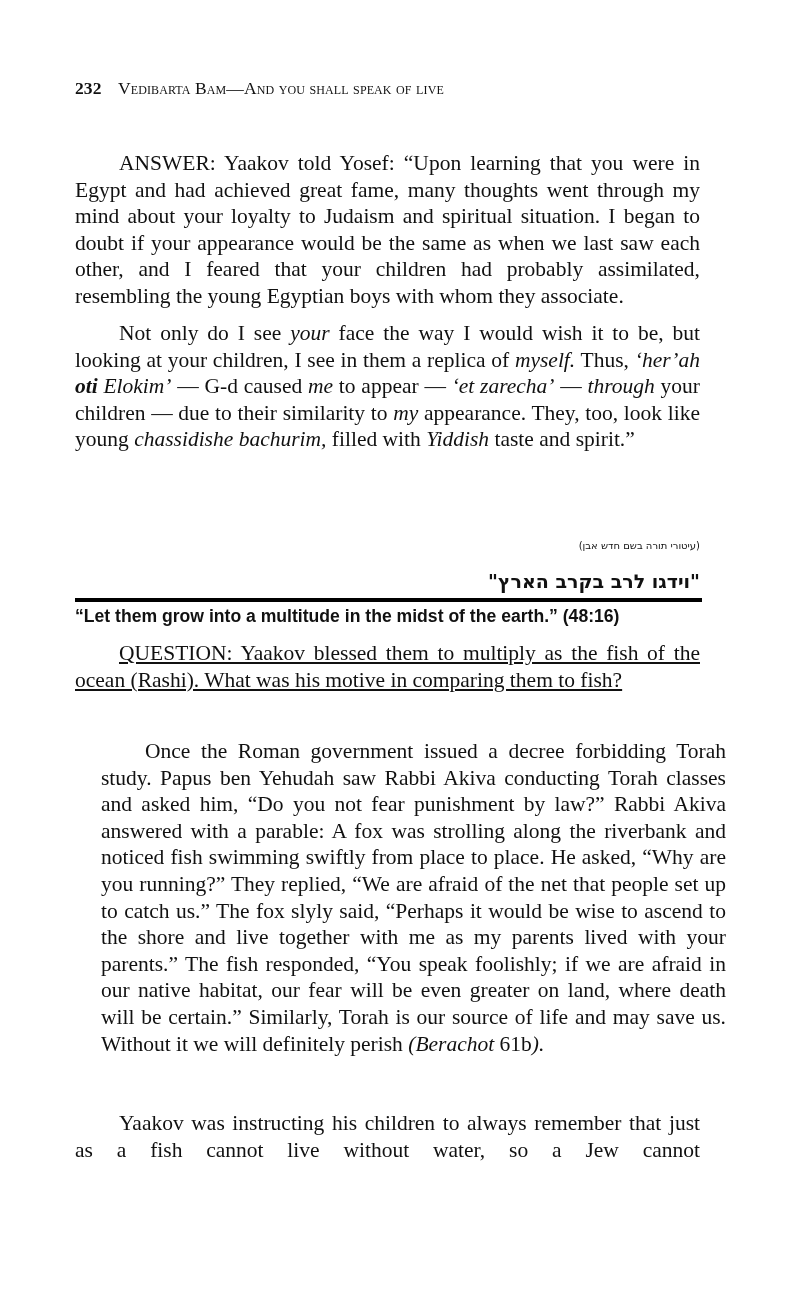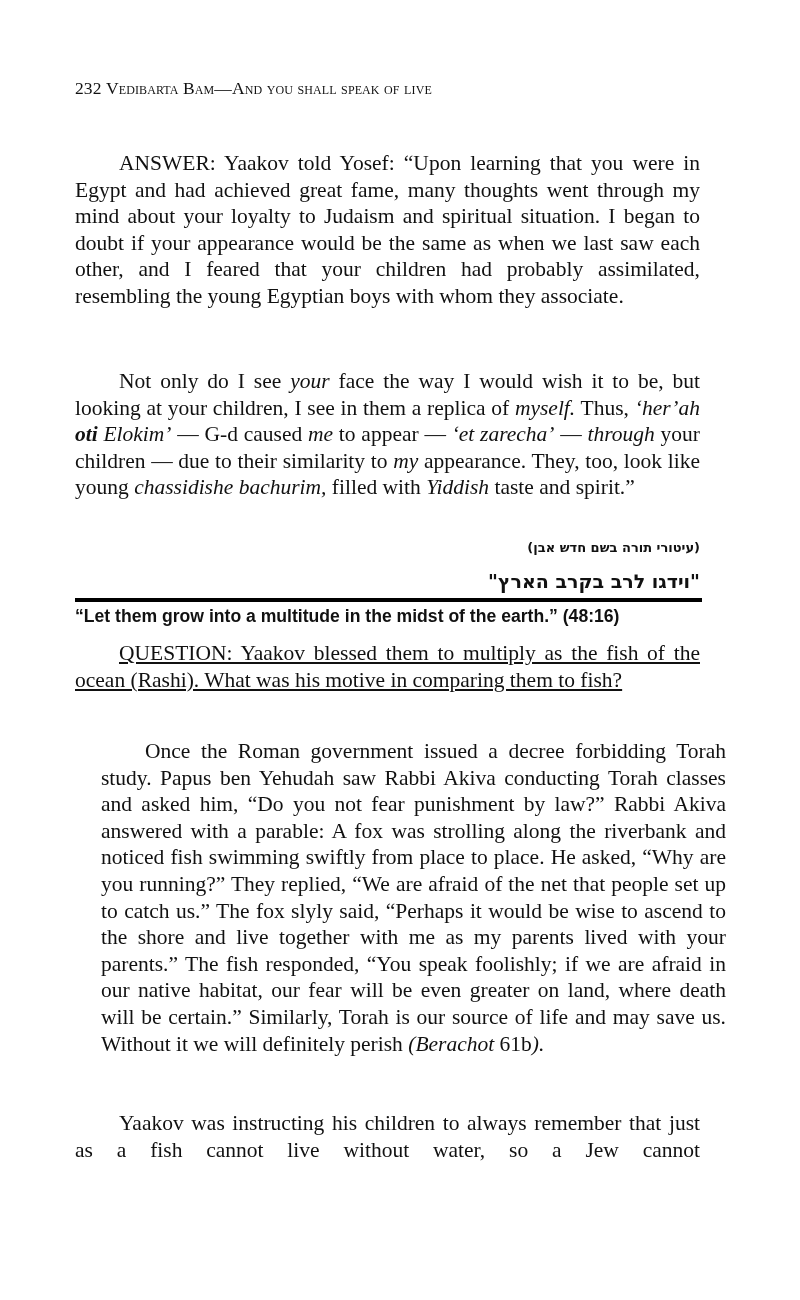--- a/index.html
+++ b/index.html
@@ -1,24 +1,24 @@
 <!DOCTYPE html>
 <html><head>
 <meta charset="utf-8">
 <style>
   html, body { margin:0; padding:0; background:#ffffff; }
   body { width:800px; height:1300px; position:relative; overflow:hidden; color:#111; font-family:"Liberation Serif", "DejaVu Serif", serif; }
   .header { position:absolute; left:75px; top:78px; font-size:17.5px; letter-spacing:0.1px; }
-  .header .pno { font-weight:normal; }
+  .header .pno { font-weight:bold; margin-right:12px; }
   .header .t { font-variant:small-caps; }
   .text { position:absolute; left:75px; width:625px; font-size:21.5px; line-height:26.6px; text-align:justify; }
   .text p { margin:0; text-indent:44px; }
   .p1 { top:150px; }
-  .p2 { top:320px;margin-top:48px; }
-  .source { position:absolute; left:75px; width:625px; top:540px; text-align:right; font-family:"DejaVu Sans", sans-serif; font-size:13px; direction:rtl;font-weight:bold; }
+  .p2 { top:320px; }
+  .source { position:absolute; left:75px; width:625px; top:540px; text-align:right; font-family:"DejaVu Sans", sans-serif; font-size:10px; direction:rtl; }
   .heb-title { position:absolute; left:75px; width:625px; top:570px; text-align:right; font-family:"DejaVu Sans", sans-serif; font-weight:bold; font-size:19px; direction:rtl; }
   .rule { position:absolute; left:75px; width:627px; top:598px; height:4px; background:#000; }
   .eng-title { position:absolute; left:75px; top:606px; font-family:"Liberation Sans", "DejaVu Sans", sans-serif; font-weight:bold; font-size:17.6px;text-align:center; }
   .q { top:640px;text-decoration:underline; }
   .a1 { top:738px;margin-left:26px; }
   .a2 { top:1110px; }
 </style>
 </head>
 <body>
 

